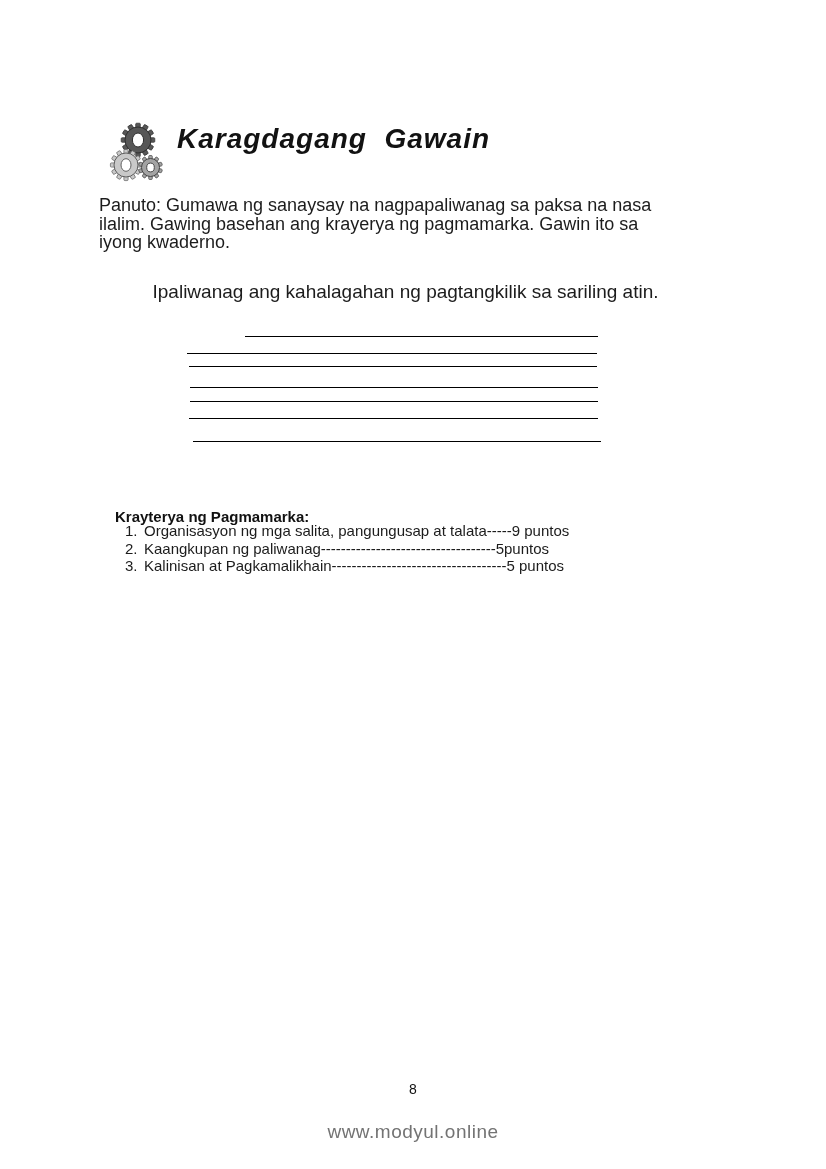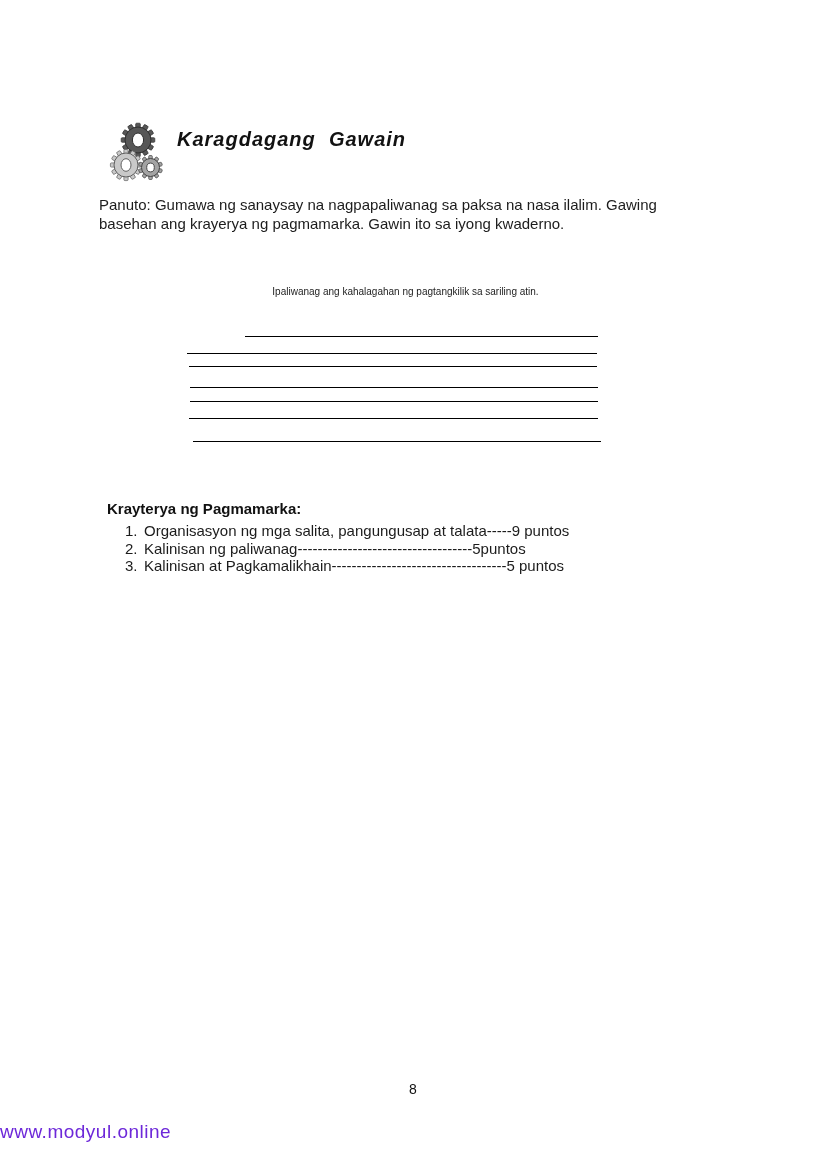--- a/index.html
+++ b/index.html
@@ -15,57 +15,57 @@
   .gears {
     position: absolute;
     left: 105px;
     top: 115px;
   }
   .title {
     position: absolute;
     left: 177px;
     top: 121px;
     margin: 0;
-    font-size: 20px;
+    font-size: 28px;
     line-height: 36px;
     font-weight: bold;
     font-style: italic;
     letter-spacing: 1px;
     white-space: pre;
     color: #121212;
   }
   .instructions {
     position: absolute;
     left: 99px;
     top: 196px;
     width: 585px;
     margin: 0;
-    font-size: 15px;
+    font-size: 18px;
     line-height: 18.5px;
   }
   .prompt {
     position: absolute;
     left: 99px;
     top: 283px;
     width: 613px;
     margin: 0;
     text-align: center;
-    font-size: 10px;
+    font-size: 19px;
     line-height: 18px;
   }
   .wline {
     position: absolute;
     height: 1.3px;
     background: #000000;
   }
   .criteria-heading {
     position: absolute;
     left: 99px;
     top: 492px;
-    margin: 8px;
+    margin: 16px;
     font-size: 15px;
     font-weight: bold;
     color: #111111;
   }
   .criteria {
     position: absolute;
     left: 125px;
     top: 522px;
     font-size: 15px;
     line-height: 17.7px;
@@ -80,24 +80,24 @@
     width: 826px;
     text-align: center;
     font-size: 14px;
     color: #111111;
   }
   .watermark {
     position: absolute;
     left: 0;
     top: 1121px;
     width: 826px;
-    text-align: left;
+    text-align: center;
     font-size: 19px;
     letter-spacing: 0.5px;
-    color: #6d28d9;
+    color: #737373;
   }
 </style>
 </head>
 <body>
 
 <div class="page">
 
   <svg class="gears" width="60" height="70" viewBox="0 0 60 70" aria-hidden="true">
     <g transform="translate(33,25)">
         <rect x="-2.3" y="-16.8" width="4.6" height="6.800000000000001" rx="1" fill="#575757" stroke="#2f2f2f" stroke-width="0.7" transform="rotate(0)"></rect>
@@ -165,21 +165,21 @@
 
   <h2 class="criteria-heading">Krayterya ng Pagmamarka:</h2>
 
   <div class="criteria">
     <div class="crit-row">
       <span class="crit-num">1.</span>
       <span class="crit-text">Organisasyon ng mga salita, pangungusap at talata-----9 puntos</span>
     </div>
     <div class="crit-row">
       <span class="crit-num">2.</span>
-      <span class="crit-text">Kalinisan ng paliwanag-----------------------------------5puntos</span>
+      <span class="crit-text">Kaangkupan ng paliwanag-----------------------------------5puntos</span>
     </div>
     <div class="crit-row">
       <span class="crit-num">3.</span>
       <span class="crit-text">Kalinisan at Pagkamalikhain-----------------------------------5 puntos</span>
     </div>
   </div>
 
   <div class="page-number">8</div>
   <div class="watermark">www.modyul.online</div>
 

